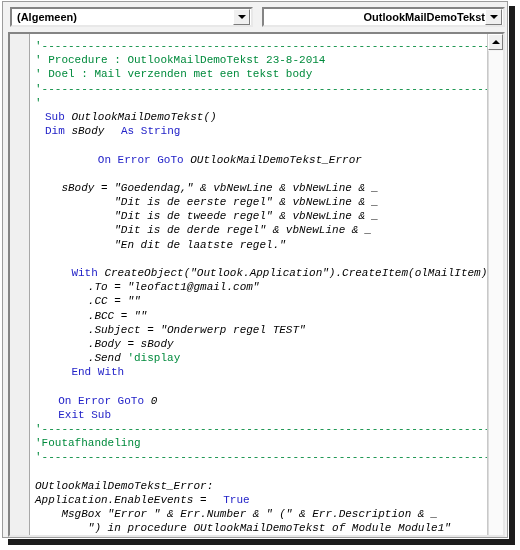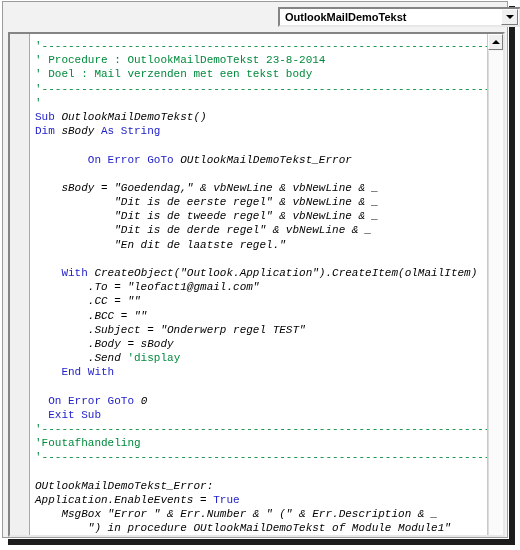--- a/index.html
+++ b/index.html
@@ -58,21 +58,21 @@
     top: 3px;
     height: 20px;
     background: #ffffff;
     border: 2px solid;
     border-color: #848484 #e8e8e8 #e8e8e8 #848484;
     box-sizing: border-box;
     display: flex;
     align-items: center;
   }
   .combo-left { left: 4px; width: 243px; }
-  .combo-right { left: 272px; width: 243px; }
+  .combo-right { left: 256px; width: 243px; text-align: right; }
   .combo-text {
     flex: 1;
     padding-left: 5px;
     font-size: 11px;
     font-weight: bold;
     color: #000000;
     white-space: nowrap;
     overflow: hidden;
   }
   .combo-btn {
@@ -133,21 +133,21 @@
     top: 5px;
     width: 100%;
     font-family: "Liberation Mono", "DejaVu Sans Mono", monospace;
     font-size: 11px;
     line-height: 14.2px;
     white-space: pre;
     color: #000000;
   }
   .ln { height: 14.2px; padding-left: 4px; }
   .c-comment { color: #008a3c; }
-  .c-keyword { color: #2222c8; }
+  .c-keyword { color: #2222c8; margin-left: 10px; }
   .c-plain   { color: #000000; font-style: italic; }
 
   
   .vscroll {
     position: absolute;
     right: 0px;
     top: 0px;
     width: 16px;
     height: 100%;
     background: #f4f4f4;
@@ -190,20 +190,26 @@
 
 <div id="app">
 
   <div class="window-shadow-r"></div>
   <div class="window-shadow-b"></div>
 
   <div class="window-frame">
 
     <div class="dropdown-bar">
 
+      <div class="combo combo-left">
+        <span class="combo-text">(Algemeen)</span>
+        <span class="combo-btn">
+          <span class="arrow-down"></span>
+        </span>
+      </div>
 
       <div class="combo combo-right">
         <span class="combo-text">OutlookMailDemoTekst</span>
         <span class="combo-btn">
           <span class="arrow-down"></span>
         </span>
       </div>
 
     </div>
 

